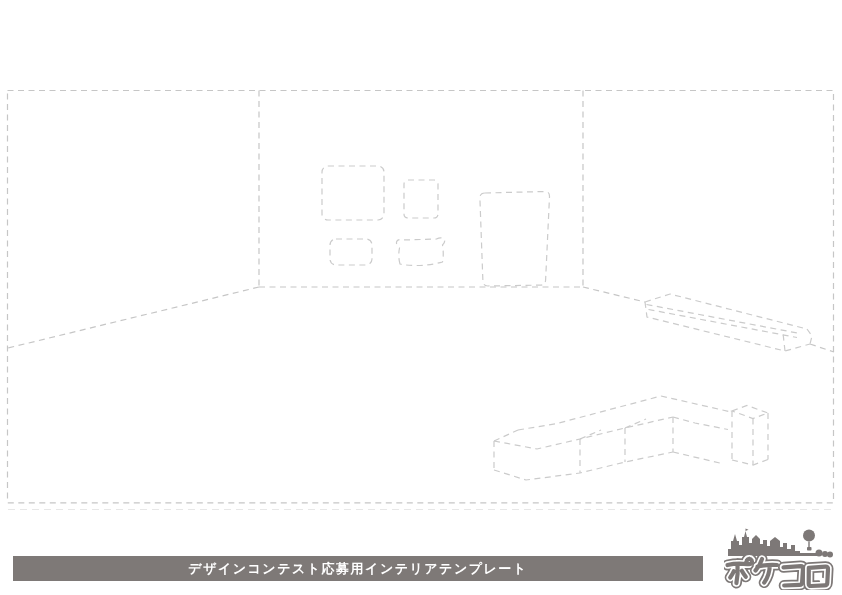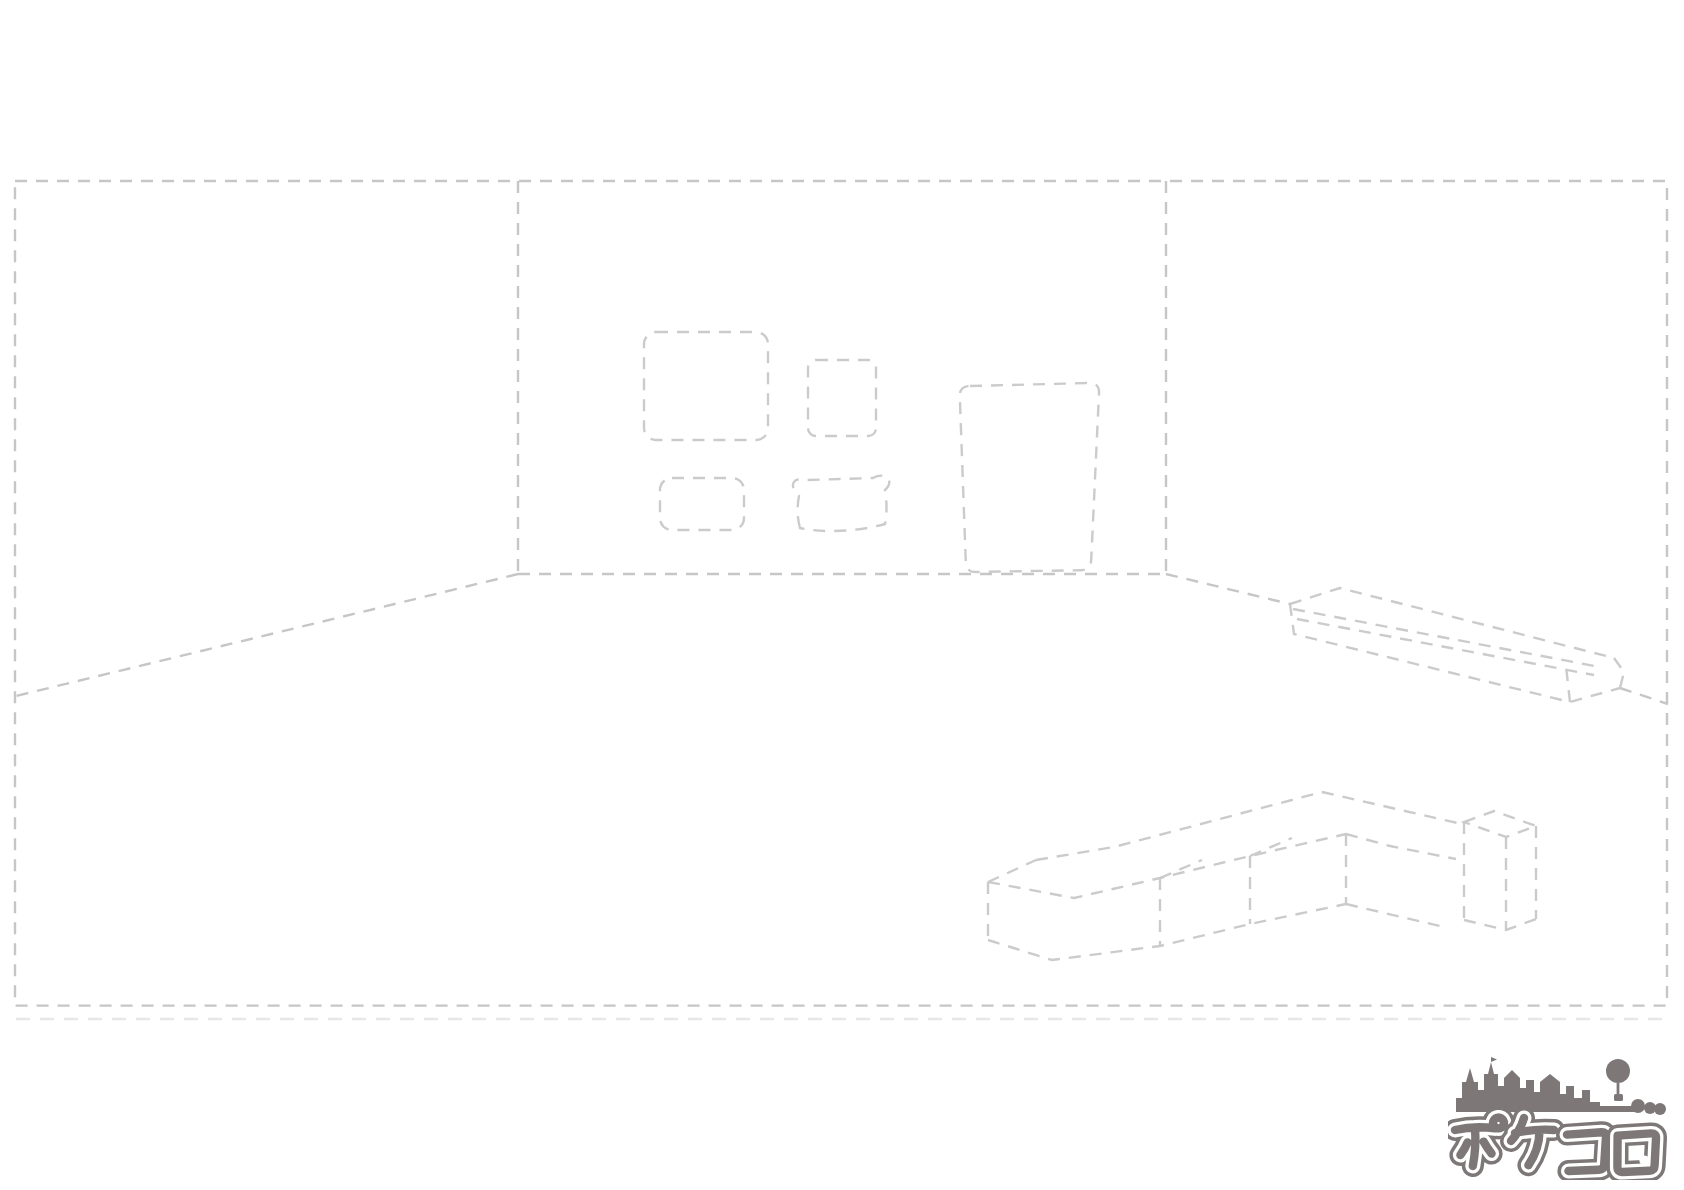--- a/index.html
+++ b/index.html
@@ -98,20 +98,23 @@
 
     <g>
       <path class="ln ln-soft" d="M732,411 L747,405.5 L768,413 L753,418.5 Z"></path>
       <path class="ln ln-soft" d="M732,411 V460"></path>
       <path class="ln ln-soft" d="M753,418.5 V465"></path>
       <path class="ln ln-soft" d="M768,413 V459.5"></path>
       <path class="ln ln-soft" d="M732,460 L753,465 L768,459.5"></path>
     </g>
   </svg>
 
+  <div class="banner">
+    <span>デザインコンテスト応募用インテリアテンプレート</span>
+  </div>
 
   <div class="logo">
     <span class="sr-only">ポケコロ</span>
     <svg width="112" height="62" viewBox="0 0 112 62">
 
       <g>
         <path class="lg" d="M4,28 L4,21 L7,21 L7,13 L9,13 L11,6 L13,13 L15,13 L15,17 L18,17 L18,9 L20,9 L21.5,3 L23,9 L25,9 L25,15 L28,15 L28,11 L32,7 L36,11 L36,16 L39,16 L39,12 L43,12 L43,18 L46,18 L46,13 L51,9 L56,13 L56,19 L59,19 L59,15 L63,15 L63,21 L67,21 L67,17 L71,17 L71,23 L76,23 L76,25 L96,25 L96,28 Z"></path>
         <path class="lg" d="M21.5,3 L21.5,0.5 L24.5,1.8 Z"></path>
         <g>
           <circle class="lg" cx="85" cy="7.5" r="6"></circle>

